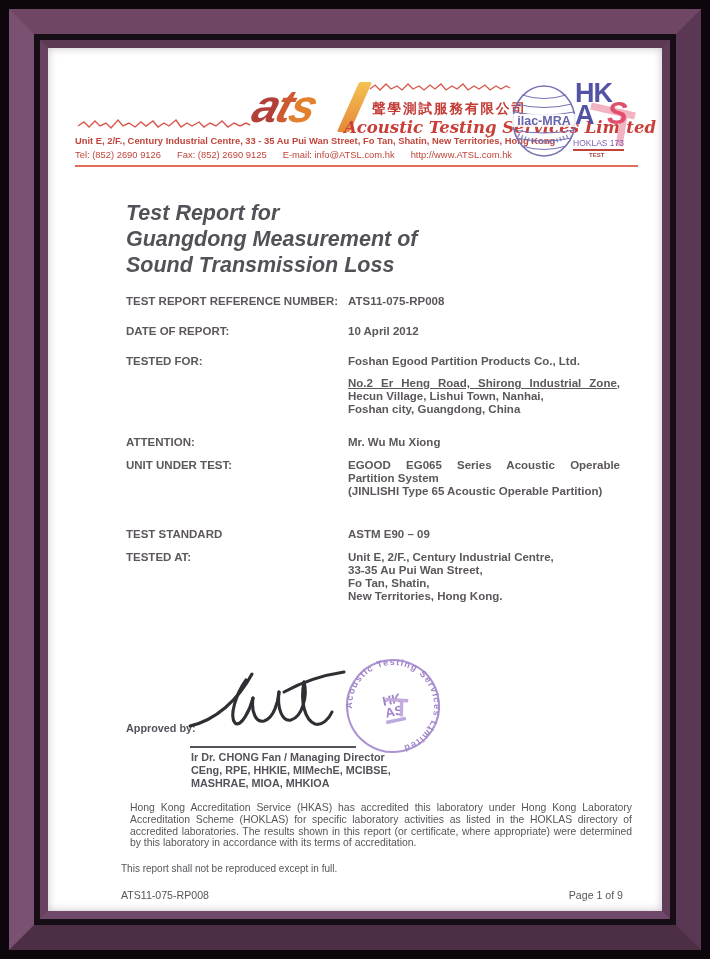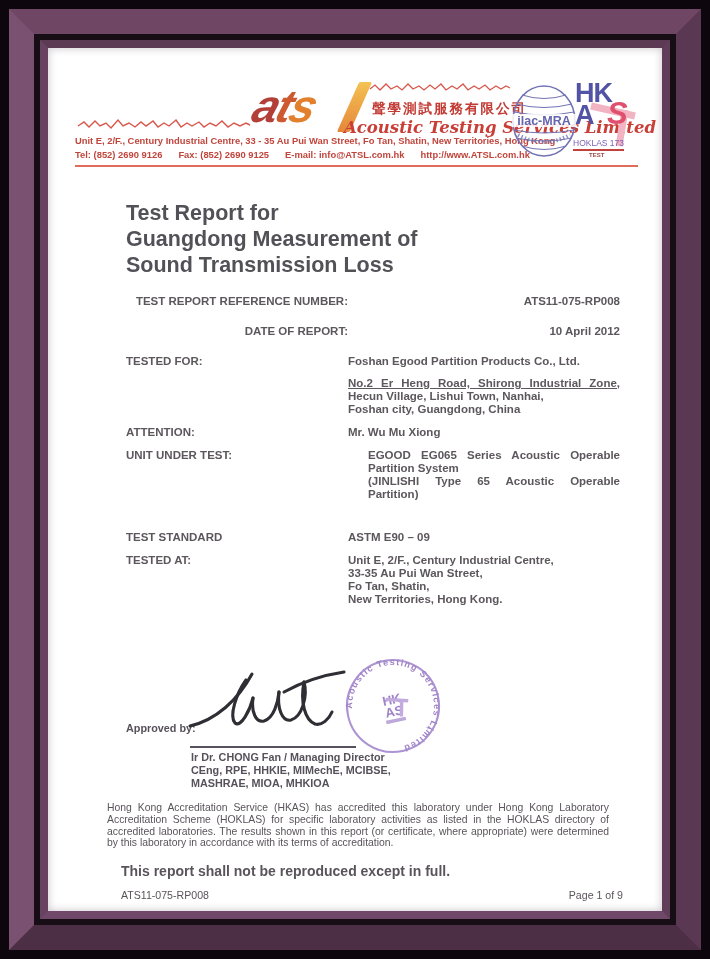--- a/index.html
+++ b/index.html
@@ -26,60 +26,60 @@
   .atsl-logo .l-a { color:#b23f38; }
   .atsl-logo .l-t { color:#cd5a31; }
   .atsl-logo .l-s { color:#e2802e; }
   .atsl-slash { left:300px; top:34px; width:13px; height:50px; transform:skewX(-24deg);
     background:linear-gradient(180deg,#f4c253,#e5873a); border-radius:2px; }
   .company-cn { left:324px; top:52px; width:180px; font-size:13.5px; font-weight:bold;
     color:#c23b35; letter-spacing:2px; white-space:nowrap; }
   .company-en { left:296px; top:70px; font-family:"DejaVu Serif", serif; font-style:italic;
     font-weight:bold; font-size:16.5px; color:#c93f38; white-space:nowrap; }
   .hdr-addr { left:27px; top:87px; font-size:9.4px; font-weight:bold; color:#c0453c; white-space:nowrap; }
-  .hdr-contact { left:27px; top:101px; font-size:9.4px; font-weight:bold; color:#c0453c;
+  .hdr-contact { left:27px; top:101px; font-size:9.4px; font-weight:normal; color:#c0453c;
     display:flex; gap:16px; white-space:nowrap; }
   .red-rule { left:27px; top:117px; width:563px; height:2px; background:#e06c5c; }
 
   .ilac-box { left:462px; top:35px; width:68px; height:77px;text-align:center; }
   .hkas-box { left:523px; top:36px; width:72px; height:78px; }
   .hkas-letters { position:absolute; left:4px; top:-2px; font-weight:bold; font-size:27px;
     line-height:22px; letter-spacing:-1px; color:#5353a6; }
   .hkas-s { position:absolute; left:36px; top:12px; font-weight:bold; font-style:italic;
     font-size:31px; color:#e0506e; }
   .hoklas { position:absolute; left:2px; top:54px; font-size:8.5px; font-weight:normal;
     color:#7b5fb5; border-bottom:2px solid #c4403d; padding-bottom:1px; white-space:nowrap; }
   .hoklas-sub { position:absolute; left:18px; top:68px; font-size:6px; font-weight:bold; color:#a04848; }
 
   
-  .title { left:78px; top:152px; font-size:21.5px; line-height:26px; font-weight:bold; color:#525157; }
+  .title { left:78px; top:152px; font-size:21.5px; line-height:26px; font-weight:bold; color:#525157;font-style:italic; }
 
   
   .rows { left:78px; top:247px; width:500px; font-size:11.5px; line-height:13px;
     font-weight:bold; color:#5c575c; }
   .row { display:flex; }
   .row .lbl { width:222px; flex:none; }
   .row .val { width:272px; flex:none; }
-  .mb17 { margin-bottom:17px;text-align:right; } .mb13 { margin-bottom:10px; }
+  .mb17 { margin-bottom:17px; } .mb13 { margin-bottom:20px; }
   .mb10 { margin-bottom:10px; } .mb30 { margin-bottom:30px; }
   .addr-block { margin-top:9px; }
-  .just { text-align:justify;margin-left:20px; }
+  .just { text-align:justify; }
   .just-line { text-align:justify; text-align-last:justify;text-decoration:underline; }
 
   
   .approved-lbl { left:78px; top:674px; font-size:10.8px; font-weight:bold; color:#56515a; }
   .sig-svg { left:138px; top:612px; }
   .sig-line { left:142px; top:698px; width:166px; height:1.6px; background:#56515a; }
   .sig-name { left:143px; top:703px; font-size:10.8px; line-height:13px; font-weight:bold; color:#56515a; }
   .stamp { left:295px; top:608px; width:100px; height:100px; opacity:.82; transform:rotate(-12deg); }
 
   
-  .accreditation { left:59px; top:754px; width:502px; font-size:10.4px; line-height:11.8px;
+  .accreditation { left:82px; top:754px; width:502px; font-size:10.4px; line-height:11.8px;
     color:#59545a; text-align:justify; }
-  .repro { left:73px; top:815px; font-size:14px; color:#59545a;font-weight:bold; }
+  .repro { left:73px; top:815px; font-size:10px; color:#59545a; }
   .footer-row { left:73px; top:841px; width:502px; display:flex; justify-content:space-between;
     font-size:10.6px; color:#59545a; }
 
   svg { display:block; overflow:visible; }
 </style>
 </head>
 <body>
 
 <div class="frame-band"></div>
 <div class="frame-line"></div>

